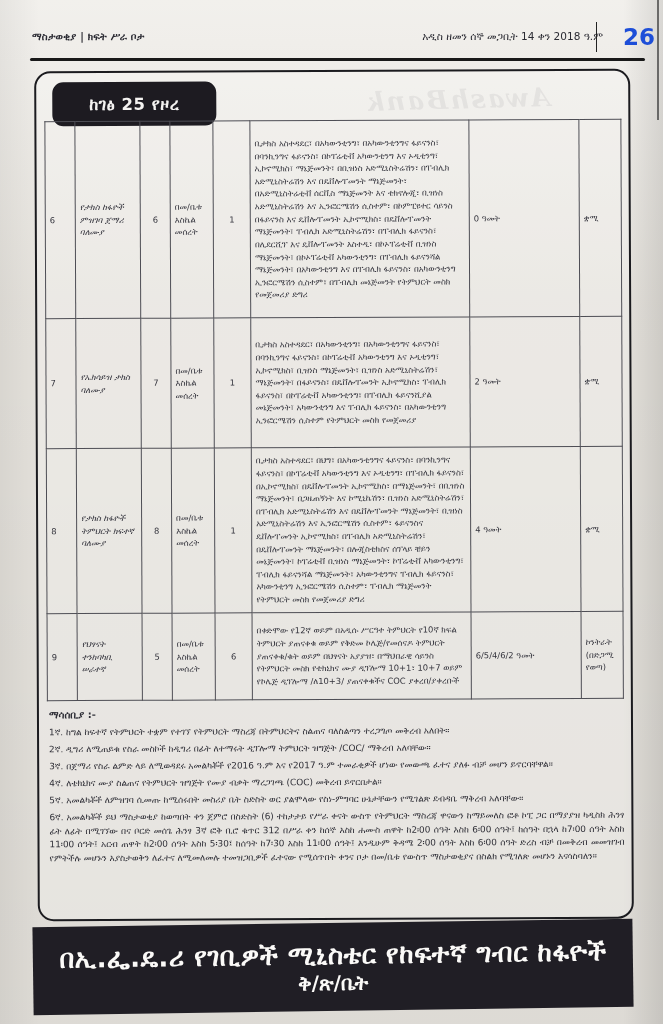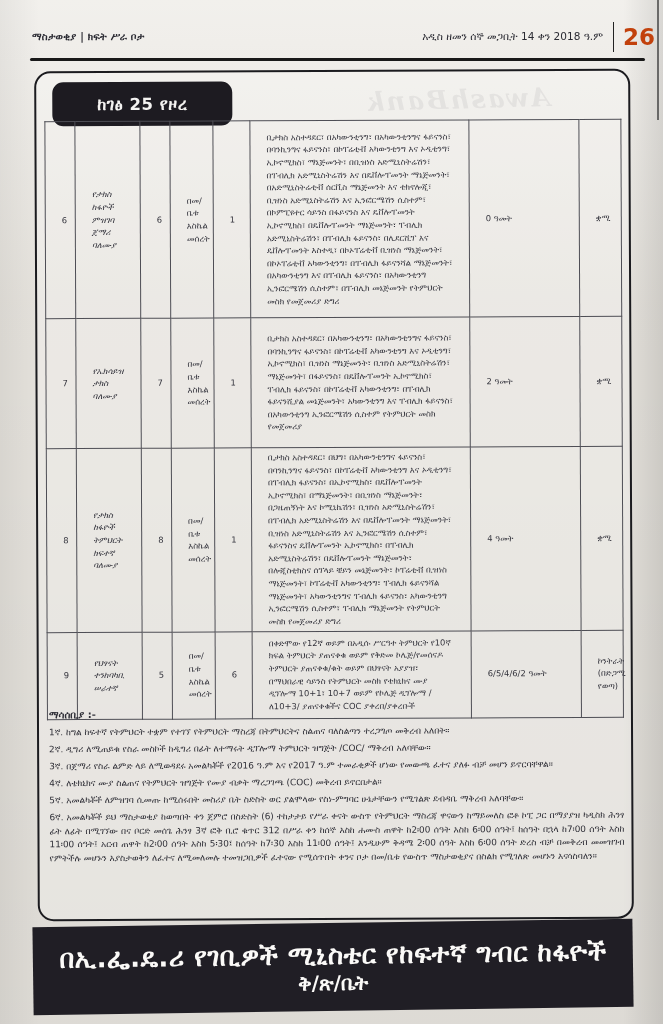--- a/index.html
+++ b/index.html
@@ -19,55 +19,55 @@
 
   
   .masthead{
     position:absolute;top:30px;left:32px;right:60px;
     display:flex;justify-content:space-between;align-items:baseline;gap:28px;
   }
   .masthead .left{font-size:10px;font-weight:bold;letter-spacing:.2px;}
   .masthead .right{font-size:10.5px;font-weight:normal;}
   .page-number{
     position:absolute;top:22px;right:8px;font-size:23px;font-weight:bold;
-    border-left:1.5px solid #222;padding-left:9px;line-height:30px;color:#c2410c;
+    border-left:1.5px solid #222;padding-left:26px;line-height:30px;color:#1d4ed8;
   }
   .header-rule{position:absolute;top:58px;left:30px;right:18px;height:3px;background:#191919;border-radius:2px;}
 
   
   .ghost{
     position:absolute;top:86px;left:250px;width:300px;
     transform:scaleX(-1) rotate(1.5deg);
     font-family:"DejaVu Serif",serif;font-style:italic;font-weight:bold;
     font-size:26px;color:rgba(60,60,70,0.10);letter-spacing:2px;
   }
 
   
   .content-box{
     position:absolute;left:36px;top:70px;width:592px;height:846px;
     border:2.5px solid #1b1b1f;border-radius:16px;
     background:rgba(255,255,255,0.25);
     transform:rotate(-0.25deg);
   }
   .continued-badge{
-    position:absolute;left:16px;top:9px;width:180px;height:44px;
+    position:absolute;left:16px;top:9px;width:164px;height:44px;
     background:#1d1b21;border-radius:11px;
     display:flex;align-items:center;justify-content:center;
     color:#f4f3f1;font-size:16.5px;font-weight:bold;letter-spacing:.5px;
   }
 
   
   table.vacancy{
     position:absolute;left:8px;top:48px;width:576px;
     border-collapse:collapse;table-layout:fixed;
   }
   table.vacancy td{
     border:1px solid #4e4e55;
     vertical-align:middle;
-    padding:3px 16px;
+    padding:3px 4px;
     font-size:8.4px;line-height:1.5;
     color:#33333c;
   }
   td.c-no{text-align:left;font-size:9.5px;padding-left:6px;}
   td.c-title{font-size:8.6px;font-style:italic;}
   td.c-grade{text-align:center;font-size:9.5px;}
   td.c-salary{font-size:8.2px;}
   td.c-qty{text-align:center;font-size:9.5px;}
   td.c-req{font-size:7.5px;line-height:1.62;vertical-align:middle;padding:5px 6px;}
   td.c-exp{font-size:8.4px;padding-left:6px;border-radius:16px;}

